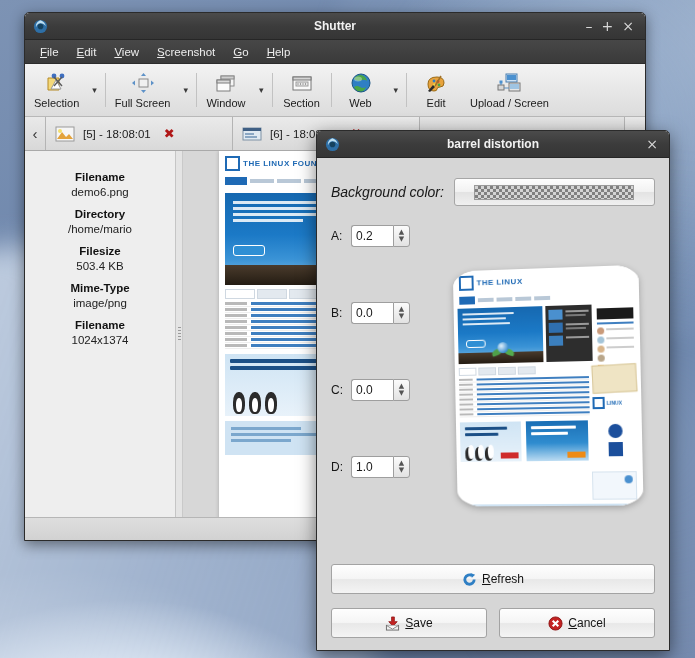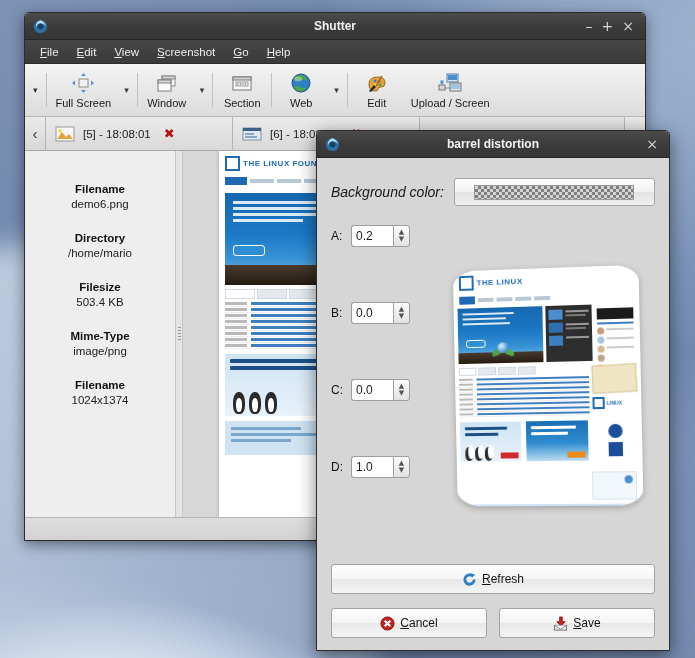--- a/index.html
+++ b/index.html
@@ -158,21 +158,21 @@
     background: #fff;
   }
   .sidebar {
     width: 150px; flex: 0 0 150px;
     background: #eeeeee;
     border-right: 1px solid #c5c5c5;
     padding-top: 10px;
     text-align: center;
     overflow: hidden;
   }
-  .sb-key { font-size: 11.5px; font-weight: bold; color: #111; margin: 22px 0 3px; }
+  .sb-key { font-size: 11.5px; font-weight: bold; color: #111; margin: 10px 0 3px; }
   .sb-val { font-size: 11.5px; color: #222; margin-bottom: 8px; }
 
   .splitter {
     width: 6px; flex: 0 0 6px;
     background: #e4e4e4;
     border-right: 1px solid #c9c9c9;
     display: flex; align-items: center; justify-content: center;
   }
   .splitter .grip { width: 3px; height: 14px;
     background: repeating-linear-gradient(to bottom, #9a9a9a 0 1px, transparent 1px 3px);
@@ -370,20 +370,32 @@
     <span class="mi"><u>F</u>ile</span>
     <span class="mi"><u>E</u>dit</span>
     <span class="mi"><u>V</u>iew</span>
     <span class="mi"><u>S</u>creenshot</span>
     <span class="mi"><u>G</u>o</span>
     <span class="mi"><u>H</u>elp</span>
   </div>
 
   <div class="toolbar">
 
+    <div class="tb-item">
+      <span class="ticon">
+        <svg width="24" height="23" viewBox="0 0 24 23">
+          <path d="M3 6 L14 6 L14 18 L3 18 Z" fill="#f4d97a" stroke="#b58a25"></path>
+          <path d="M6 17 L11 8 L16 17 Z" fill="#fff" stroke="#9a9a9a"></path>
+          <circle cx="9" cy="4" r="2.4" fill="#3f6fc0"></circle>
+          <circle cx="17" cy="4" r="2.4" fill="#3f6fc0"></circle>
+          <path d="M9 5 L17 14 M17 5 L9 14" stroke="#5b5b5b" stroke-width="1.4" fill="none"></path>
+        </svg>
+      </span>
+      <span class="tlabel">Selection</span>
+    </div>
     <div class="tb-arrow">▾</div>
     <div class="tb-sep"></div>
 
     <div class="tb-item">
       <span class="ticon">
         <svg width="24" height="23" viewBox="0 0 24 23">
           <rect x="8" y="7" width="9" height="8" fill="#f0f0f0" stroke="#8a8a8a"></rect>
           <path d="M12.5 1 L15 4 L10 4 Z" fill="#5e92c8"></path>
           <path d="M12.5 21 L15 18 L10 18 Z" fill="#5e92c8"></path>
           <path d="M1 11 L4 8.5 L4 13.5 Z" fill="#5e92c8"></path>
@@ -848,31 +860,31 @@
           <path d="M13 8 a5 5 0 1 1 -2.2 -4.1" fill="none" stroke="#2f7fc4" stroke-width="3"></path>
           <path d="M9 1 L14 3 L10.5 6 Z" fill="#2f7fc4"></path>
         </svg>
       </span>
       <span><u>R</u>efresh</span>
     </div>
     <div class="btn-row">
       <div class="btn">
         <span style="display:flex;align-items:center">
           <svg width="15" height="15" viewBox="0 0 16 16">
-            <circle cx="8" cy="8" r="7" fill="#c32222" stroke="#8d1414"></circle>
-            <path d="M5 5 L11 11 M11 5 L5 11" stroke="#fff" stroke-width="2.2"></path>
-          </svg>
-        </span>
-        <span><u>C</u>ancel</span>
-      </div>
-      <div class="btn">
-        <span style="display:flex;align-items:center">
-          <svg width="15" height="15" viewBox="0 0 16 16">
             <path d="M7 1 h3 v5 h3 L8.5 11 L4 6 h3 z" fill="#c32222" stroke="#8d1414" stroke-width=".8"></path>
             <rect x="1.5" y="10" width="13" height="5" fill="#f0f0f0" stroke="#6b6b6b"></rect>
             <path d="M1.5 10 L8 14 L14.5 10" fill="#fafafa" stroke="#6b6b6b" stroke-width=".8"></path>
           </svg>
         </span>
         <span><u>S</u>ave</span>
       </div>
+      <div class="btn">
+        <span style="display:flex;align-items:center">
+          <svg width="15" height="15" viewBox="0 0 16 16">
+            <circle cx="8" cy="8" r="7" fill="#c32222" stroke="#8d1414"></circle>
+            <path d="M5 5 L11 11 M11 5 L5 11" stroke="#fff" stroke-width="2.2"></path>
+          </svg>
+        </span>
+        <span><u>C</u>ancel</span>
+      </div>
     </div>
   </div>
 </div>
 
 </body></html>

